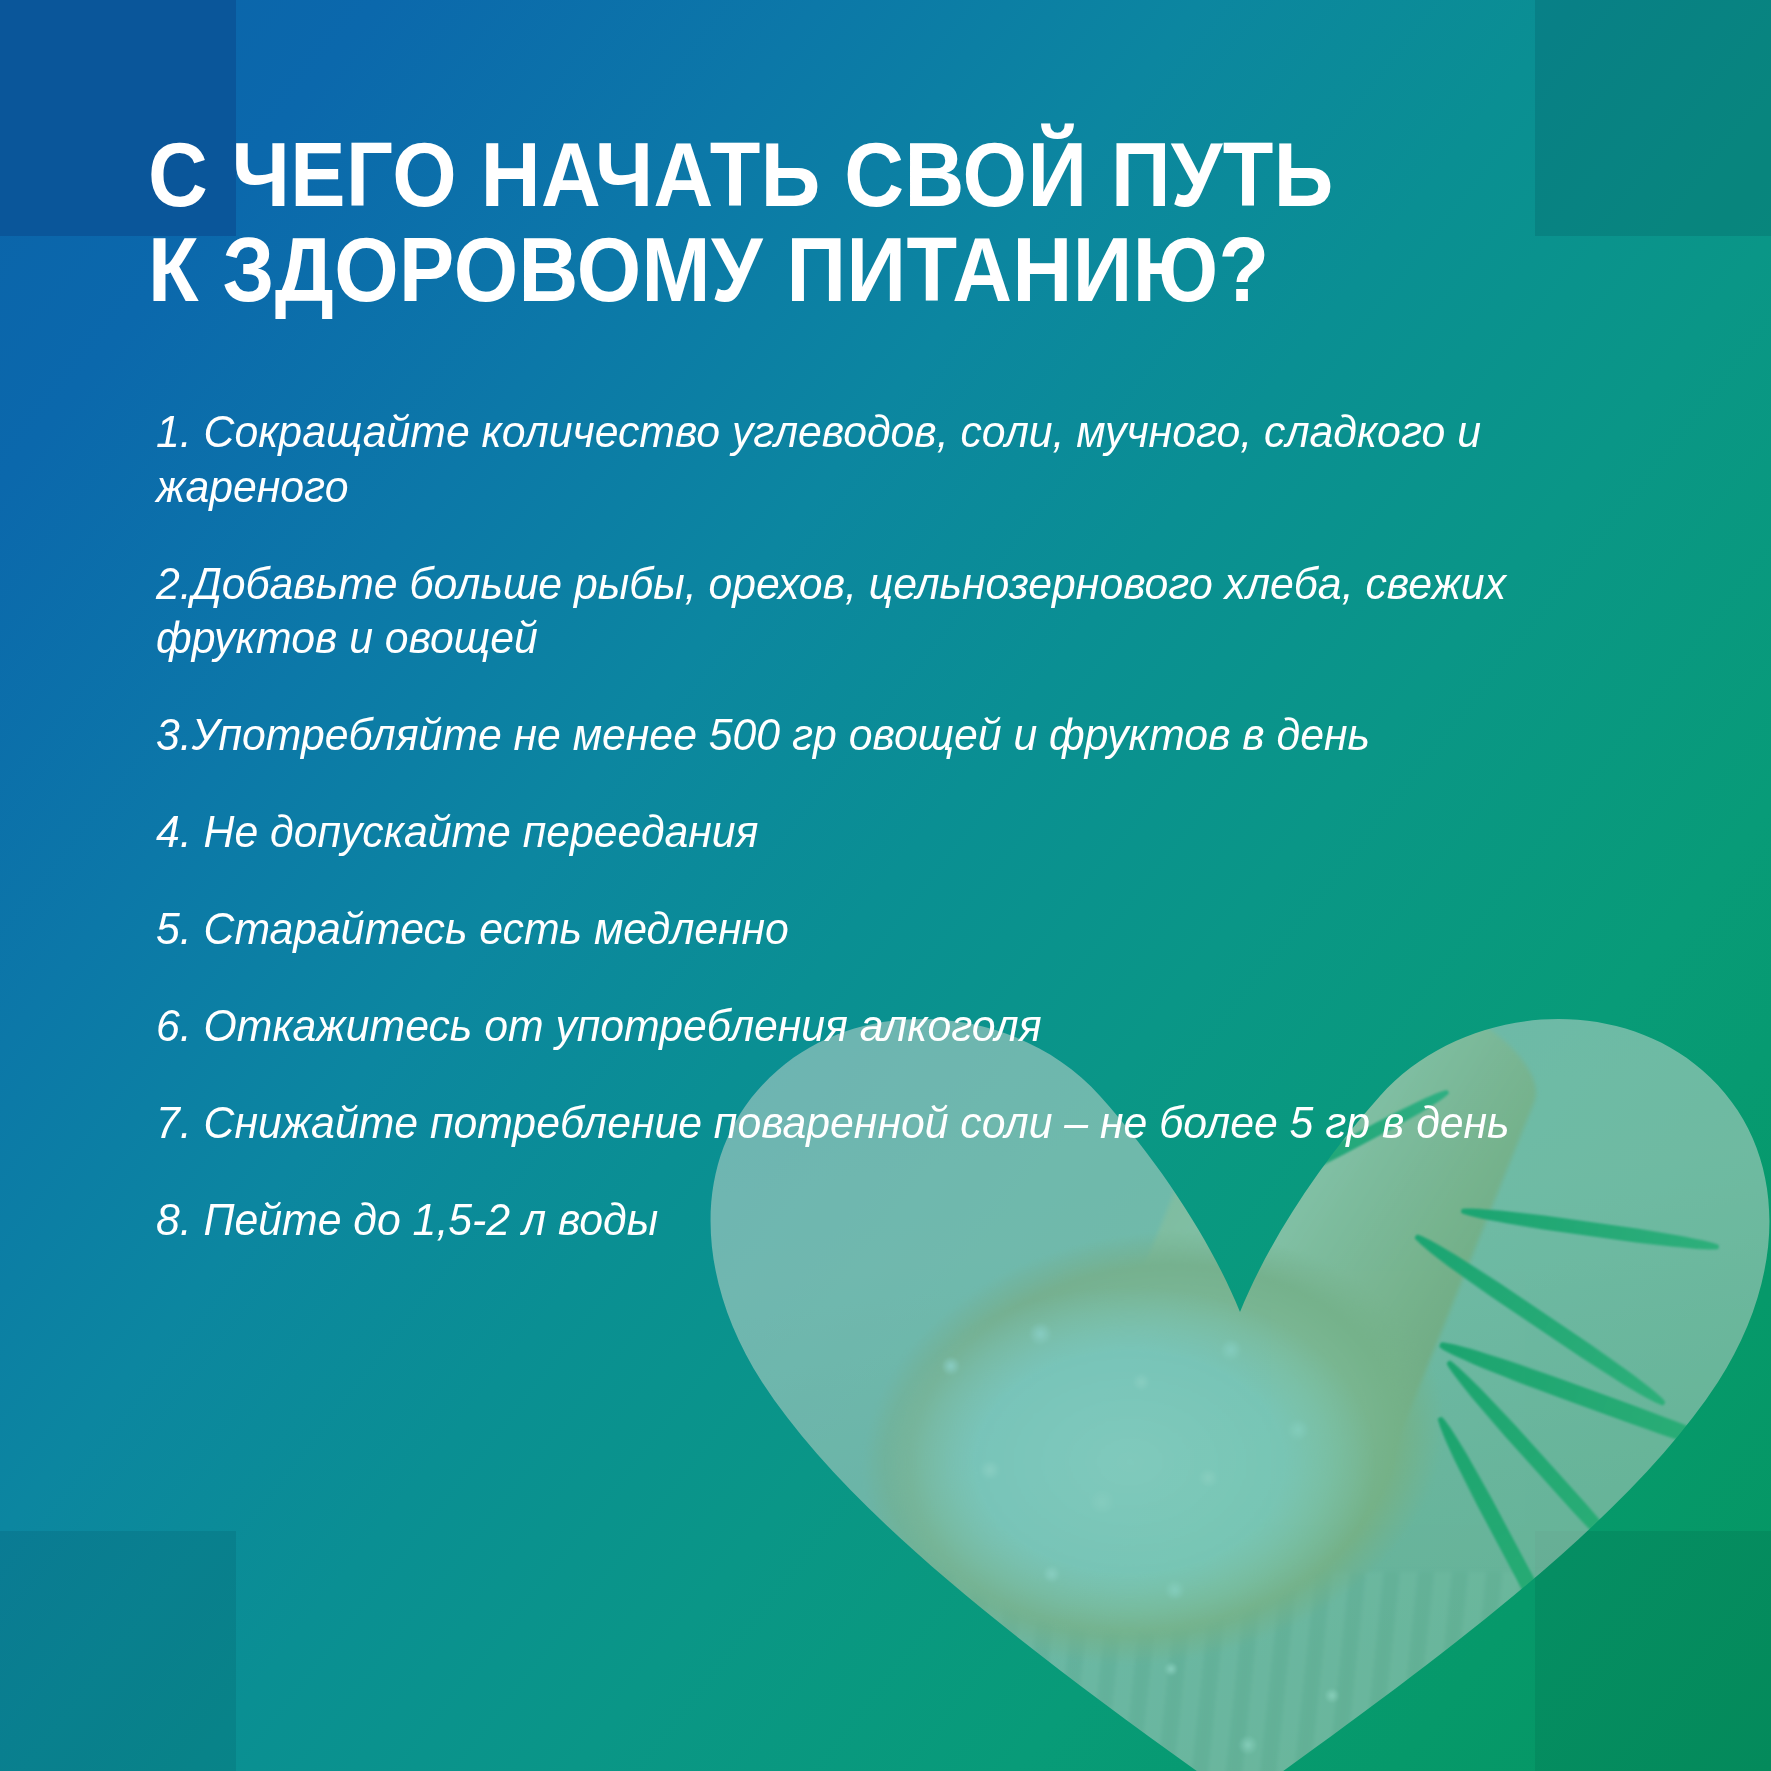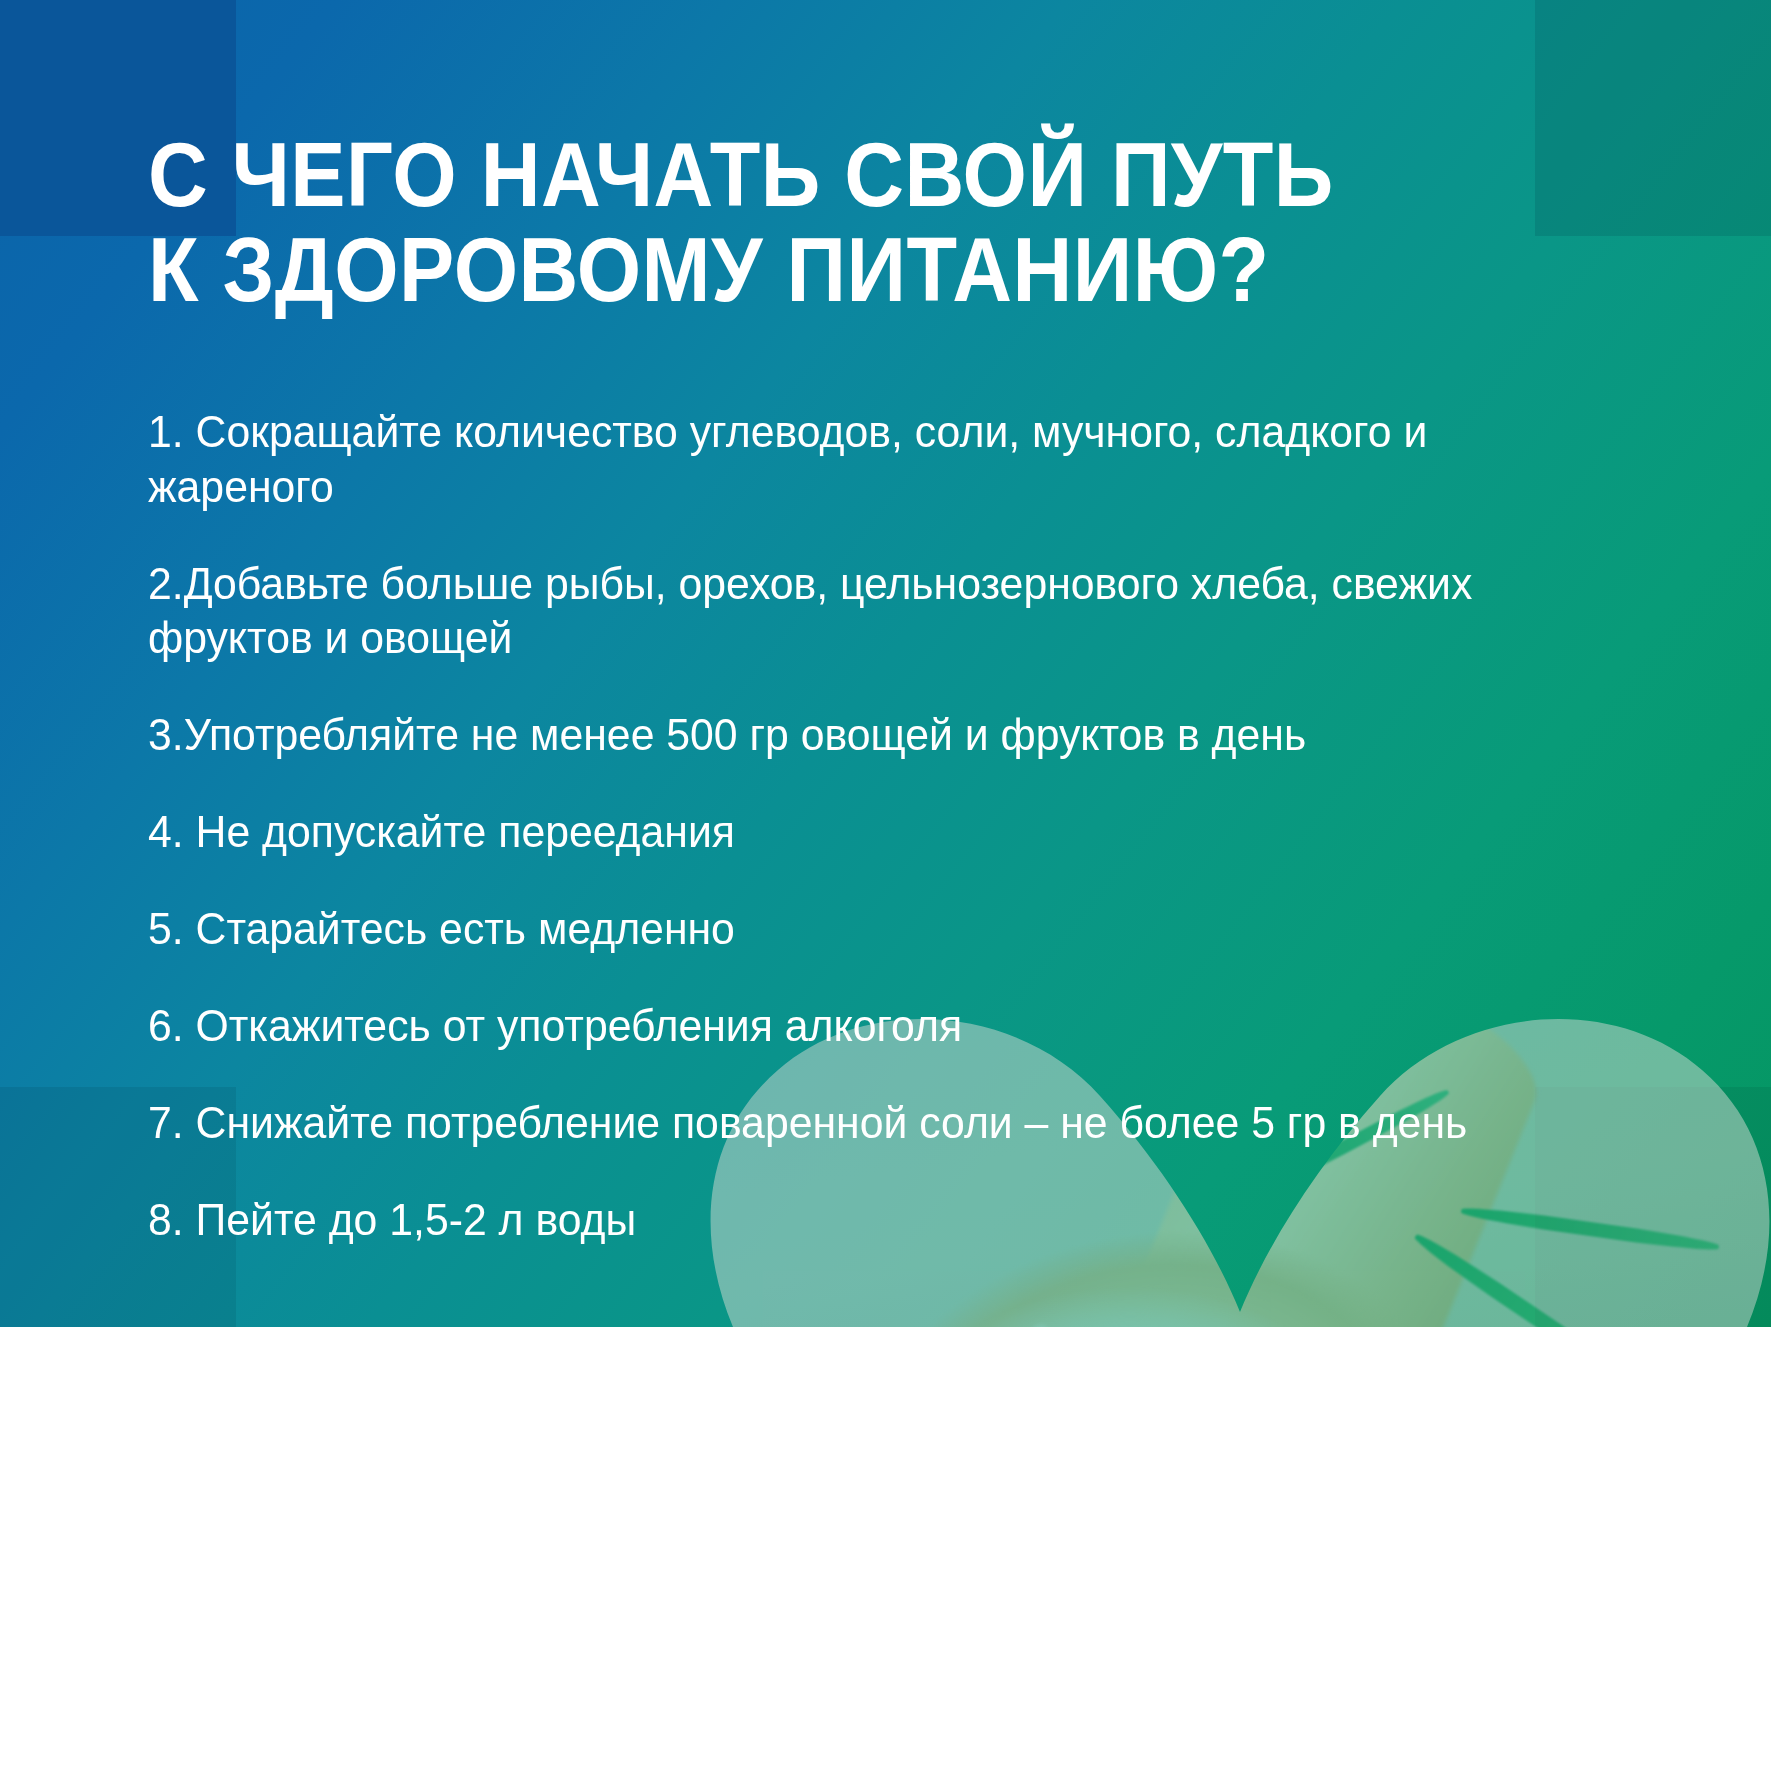--- a/index.html
+++ b/index.html
@@ -3,21 +3,21 @@
 <meta charset="utf-8">
 <style>
   html, body {
     margin: 0;
     padding: 0;
     background: #ffffff;
   }
   #poster {
     position: relative;
     width: 1771px;
-    height: 1327px;
+    height: 1771px;
     overflow: hidden;
     font-family: "Liberation Sans", sans-serif;
     
     background:
       linear-gradient(128deg,
         #0b63a9 0%,
         #0b68ac 12%,
         #0c78a8 26%,
         #0c86a0 38%,
         #0a8f93 50%,
@@ -161,24 +161,25 @@
     color: #ffffff;
     font-size: 90px;
     line-height: 1.06;
     font-weight: 700;
     letter-spacing: 0.5px;
     transform: scaleX(0.92);
     transform-origin: left center;
     white-space: pre-line;
   }
   .tips {
-    margin: 0;
+    margin: 8px;
     padding: 0;
     list-style: none;
     margin-top: 86px;
+    font-style: italic;
   }
   .tip {
     color: #ffffff;
     font-size: 45px;
     line-height: 1.22;
     font-weight: 300;
     margin-bottom: 42px;
     transform: scaleX(0.95);
     transform-origin: left center;
     max-width: 1430px;

